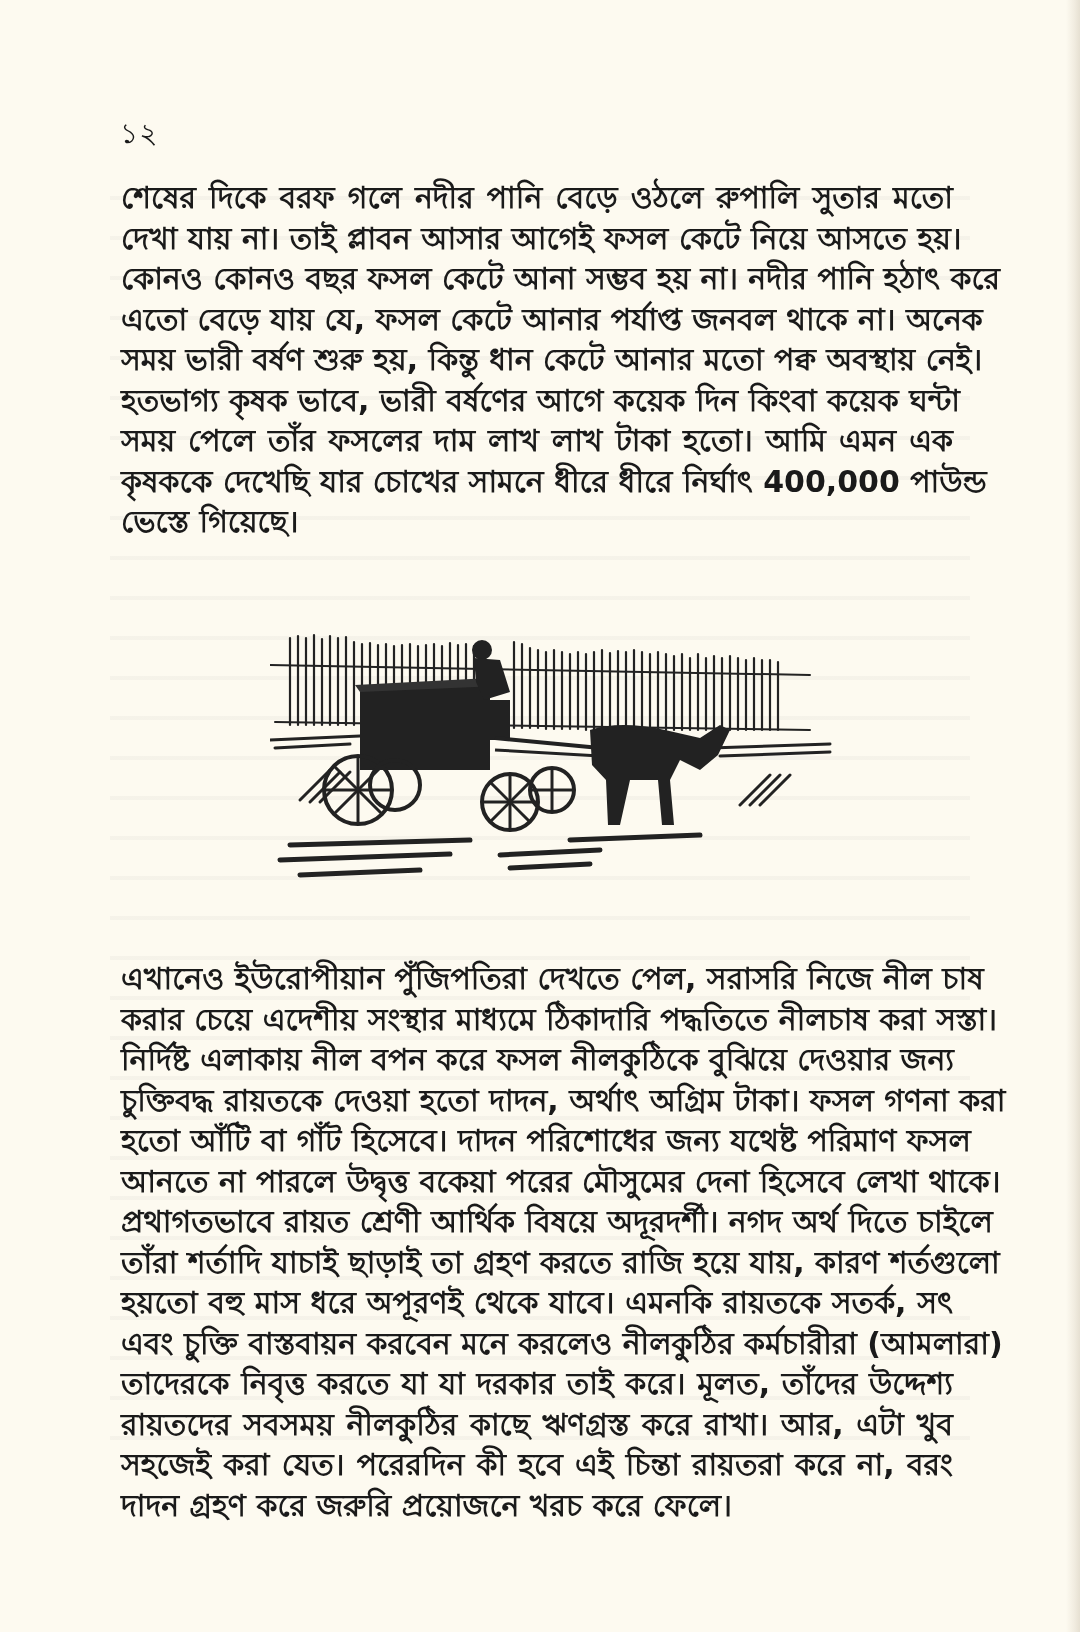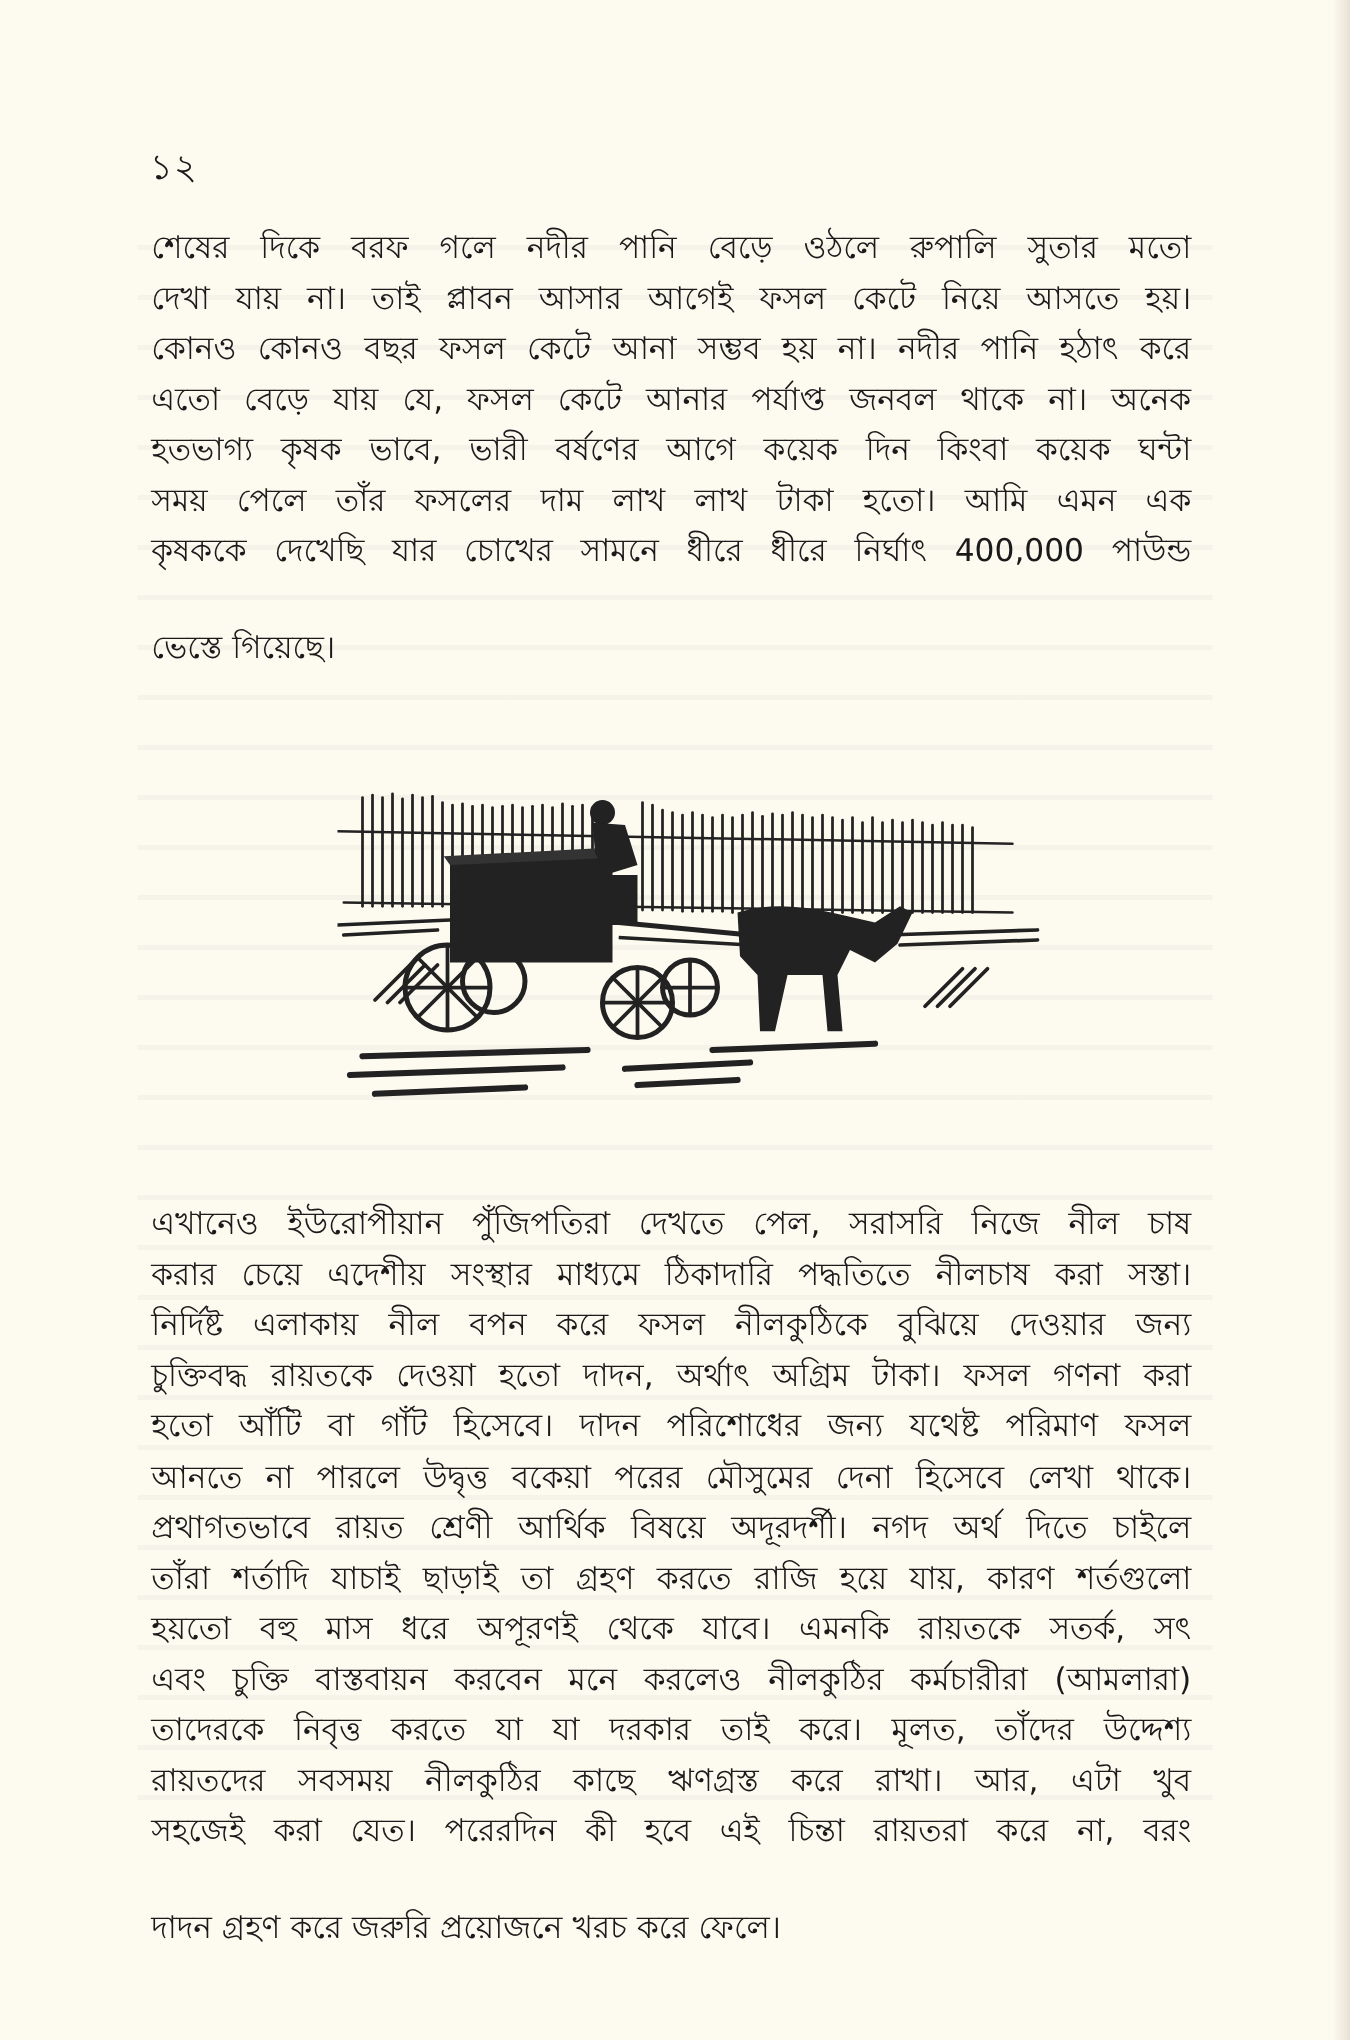--- a/index.html
+++ b/index.html
@@ -15,30 +15,31 @@
     .page-edge {
       position: absolute; top: 0; right: 0; width: 14px; height: 100%;
       background: linear-gradient(to right, #fdfaf0, #f1ece0 60%, #e6e0d2);
     }
     .page-number {
       position: absolute; left: 120px; top: 112px;
       font-size: 28px; letter-spacing: 1px;
     }
     .para {
       position: absolute; left: 121px; width: 832px;
-      font-size: 25px;
+      font-size: 30px;
       line-height: 40.5px;
+      font-weight: bold;
     }
     .para .line {
       display: block;
       white-space: nowrap;
       text-align: justify;
       text-align-last: justify;
     }
-    .para .line.last { text-align-last: left; margin-top: 36px; }
+    .para .line.last { text-align-last: left; }
     #para-1 { top: 178px; }
     #para-2 { top: 959px; }
     .illustration {
       position: absolute; left: 270px; top: 630px; width: 580px; height: 260px;
     }
     .ghost {
       position: absolute; left: 110px; top: 170px; width: 860px; height: 1300px;
       opacity: 0.045; pointer-events: none;
       background: repeating-linear-gradient(to bottom, transparent 0 26px, #555 26px 30px, transparent 30px 40px);
     }
@@ -48,20 +49,21 @@
 
 <div class="ghost"></div>
 
 <div class="page-number">১২</div>
 
 <div class="para" id="para-1">
   <span class="line">শেষের দিকে বরফ গলে নদীর পানি বেড়ে ওঠলে রুপালি সুতার মতো</span>
   <span class="line">দেখা যায় না। তাই প্লাবন আসার আগেই ফসল কেটে নিয়ে আসতে হয়।</span>
   <span class="line">কোনও কোনও বছর ফসল কেটে আনা সম্ভব হয় না। নদীর পানি হঠাৎ করে</span>
   <span class="line">এতো বেড়ে যায় যে, ফসল কেটে আনার পর্যাপ্ত জনবল থাকে না। অনেক</span>
+  <span class="line">সময় ভারী বর্ষণ শুরু হয়, কিন্তু ধান কেটে আনার মতো পক্ব অবস্থায় নেই।</span>
   <span class="line">হতভাগ্য কৃষক ভাবে, ভারী বর্ষণের আগে কয়েক দিন কিংবা কয়েক ঘন্টা</span>
   <span class="line">সময় পেলে তাঁর ফসলের দাম লাখ লাখ টাকা হতো। আমি এমন এক</span>
   <span class="line">কৃষককে দেখেছি যার চোখের সামনে ধীরে ধীরে নির্ঘাৎ 400,000 পাউন্ড</span>
   <span class="line last">ভেস্তে গিয়েছে।</span>
 </div>
 
 <div class="illustration">
   <svg width="580" height="260" viewBox="0 0 580 260" xmlns="http://www.w3.org/2000/svg">
     <g stroke="#222" fill="none" stroke-linecap="round">
 

